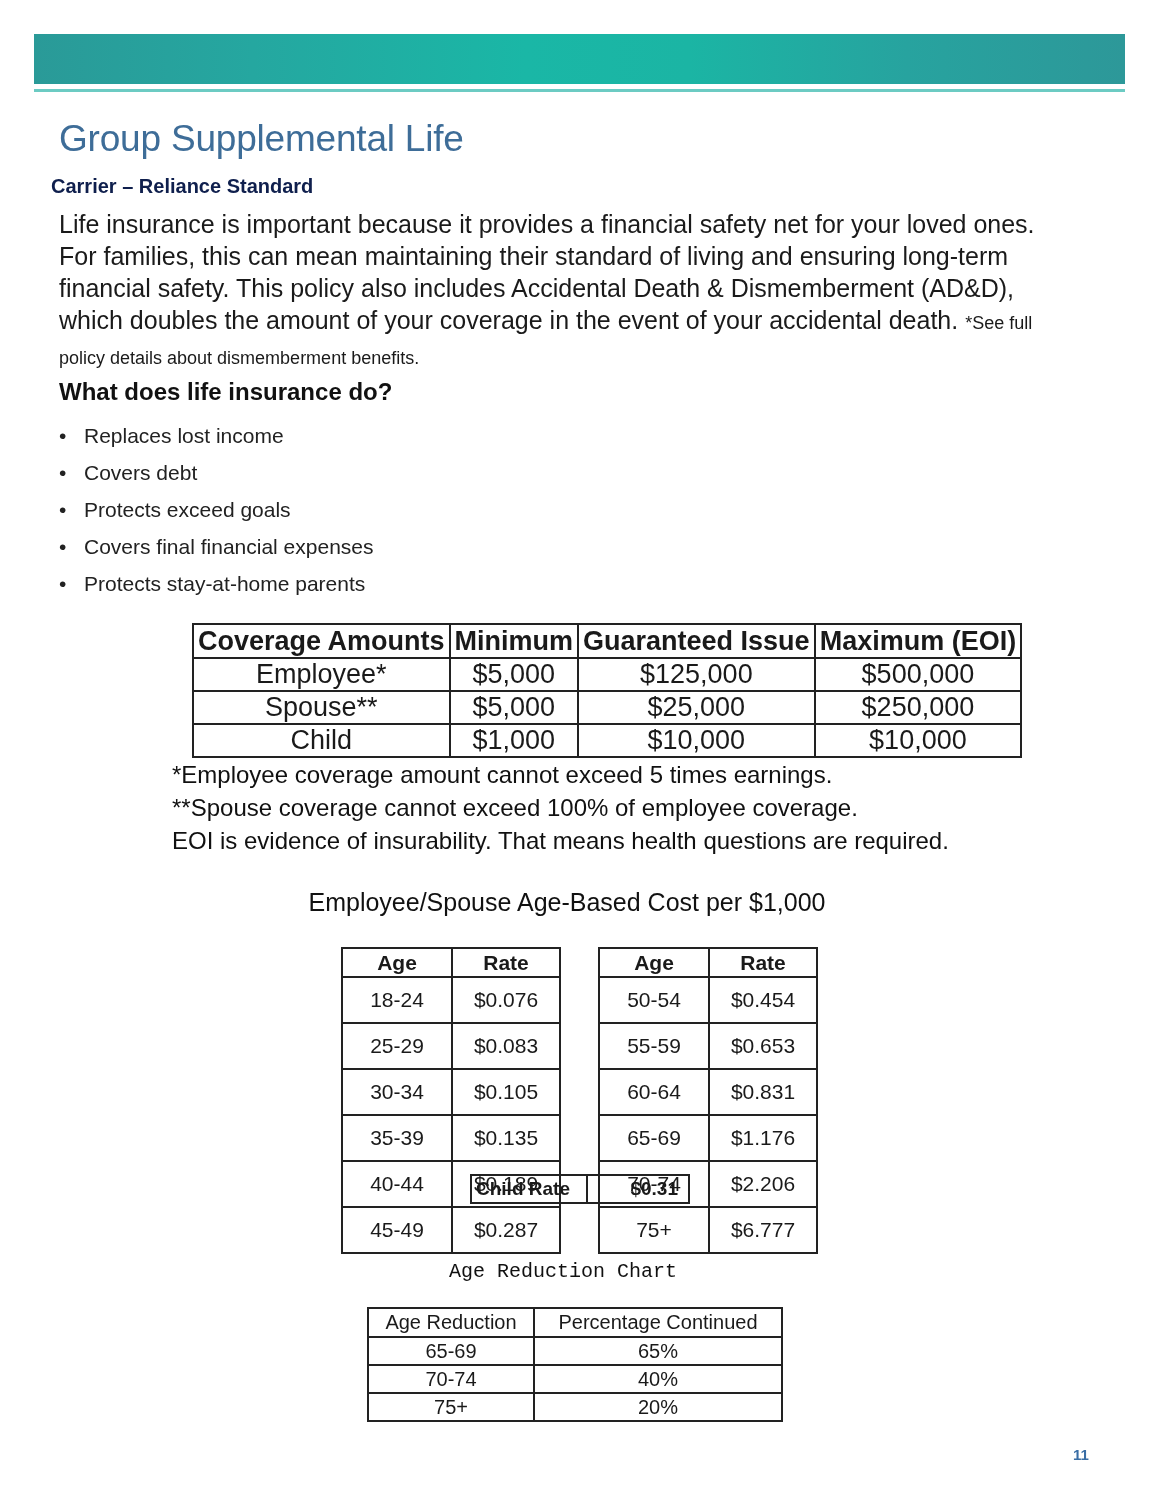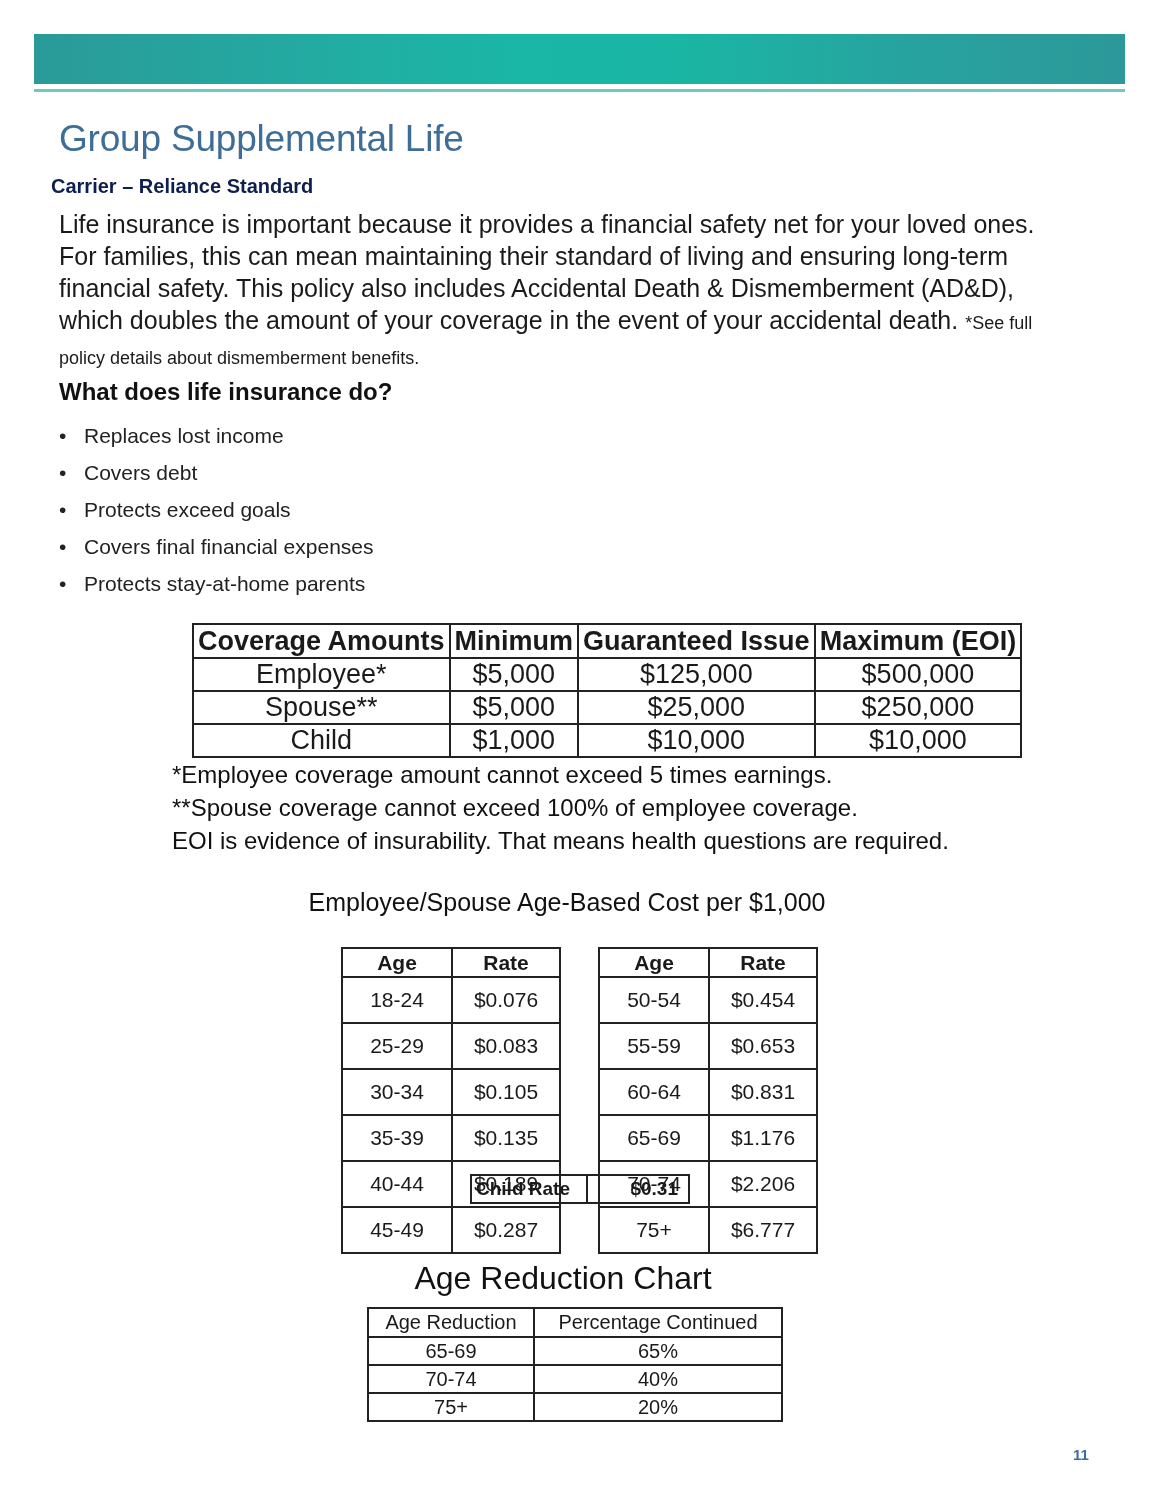--- a/index.html
+++ b/index.html
@@ -71,21 +71,21 @@
 
     .child-rate {
       position: absolute; left: 470px; top: 1174px; width: 220px; font-size: 19px;
     }
     .child-rate td { height: 28px; font-weight: bold; }
     .child-rate td.label { text-align: left; padding-left: 4px; width: 116px; margin-left: 44px; }
     .child-rate td.value { text-align: right; padding-right: 10px; }
 
     .reduction-title {
       position: absolute; left: 0; width: 1126px; top: 1260px; text-align: center;
-      font-size: 32px; color: #111;
+      font-size: 20px; color: #111; font-family: Liberation Mono, monospace;
     }
     .reduction-table {
       position: absolute; left: 367px; top: 1307px; width: 416px; font-size: 20px;
     }
     .reduction-table th { font-weight: normal; height: 29px; white-space: nowrap; }
     .reduction-table td { height: 28px; }
 
     .page-number {
       position: absolute; left: 1073px; top: 1446px;
       font-size: 15px; font-weight: bold; color: #3a6ea5;

